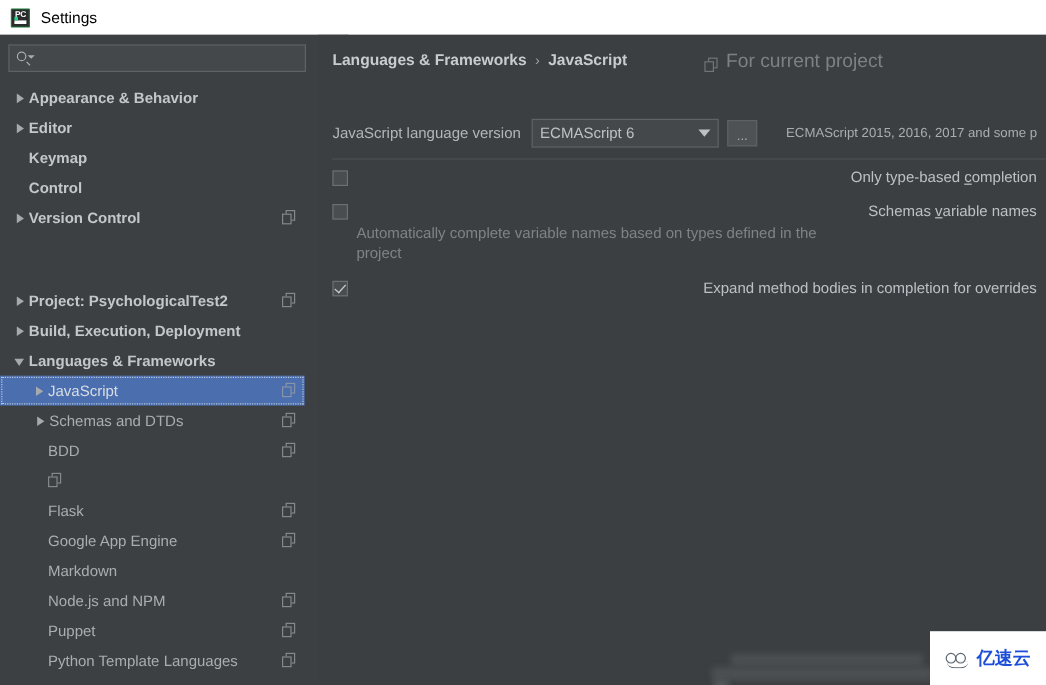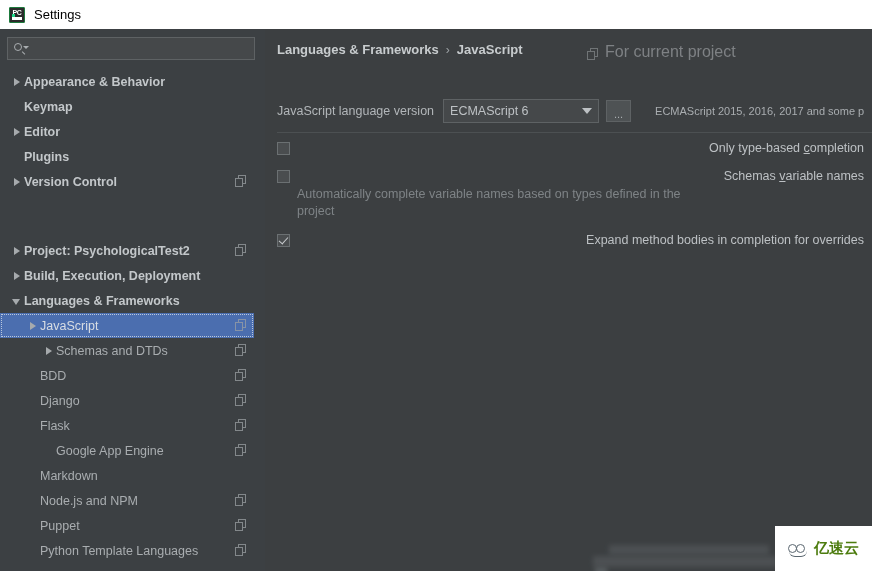--- a/index.html
+++ b/index.html
@@ -429,21 +429,21 @@
   .wm-logo .swoosh {
     position: absolute;
     left: 1px; top: 9px;
     width: 18px; height: 5px;
     border-bottom: 1.6px solid #5b6770;
     border-radius: 0 0 10px 10px;
   }
   .wm-text {
     font-size: 15px;
     font-weight: bold;
-    color: #4d7c0f;
+    color: #1d4ed8;
     font-family: Liberation Sans, sans-serif;
   }
   .wm-dots {
     position: absolute;
     right: 82px; bottom: 38px;
     width: 8px; height: 4px;
     color: #9aa0a4;
     font-size: 8px;
     line-height: 4px;
   }
@@ -472,30 +472,30 @@
       </div>
       <input class="search-input" type="text" placeholder="" style="">
     </div>
 
     <div class="tree" id="tree">
         <div class="tree-row bold" style="padding-left: 10px;">
           <span class="twisty right"></span>
           <span class="tree-label">Appearance &amp; Behavior</span>
         </div>
         <div class="tree-row bold" style="padding-left: 10px;">
-          <span class="twisty "></span>
-          <span class="tree-label">Keymap</span>
-        </div>
-        <div class="tree-row bold" style="padding-left: 10px;">
           <span class="twisty right"></span>
           <span class="tree-label">Editor</span>
         </div>
         <div class="tree-row bold" style="padding-left: 10px;">
           <span class="twisty "></span>
-          <span class="tree-label">Plugins</span>
+          <span class="tree-label">Keymap</span>
+        </div>
+        <div class="tree-row bold" style="padding-left: 10px;">
+          <span class="twisty "></span>
+          <span class="tree-label">Control</span>
         </div>
         <div class="tree-row bold" style="padding-left: 10px;">
           <span class="twisty right"></span>
           <span class="tree-label">Version Control</span>
           <span class="copy-icon">
             <span class="back"></span>
             <span class="front"></span>
           </span>
         </div>
         <div class="tree-row bold" style="padding-left: 10px; margin-top: 44px;">
@@ -516,53 +516,52 @@
         </div>
         <div class="tree-row selected child" style="padding-left: 26px;">
           <div class="focus-ring"></div>
           <span class="twisty right"></span>
           <span class="tree-label">JavaScript</span>
           <span class="copy-icon">
             <span class="back"></span>
             <span class="front"></span>
           </span>
         </div>
-        <div class="tree-row child" style="padding-left: 42px;">
+        <div class="tree-row child" style="padding-left: 27px;">
           <span class="twisty right"></span>
           <span class="tree-label">Schemas and DTDs</span>
           <span class="copy-icon">
             <span class="back"></span>
             <span class="front"></span>
           </span>
         </div>
         <div class="tree-row child" style="padding-left: 26px;">
           <span class="twisty "></span>
           <span class="tree-label">BDD</span>
           <span class="copy-icon">
             <span class="back"></span>
             <span class="front"></span>
           </span>
         </div>
         <div class="tree-row child" style="padding-left: 26px;">
           <span class="twisty "></span>
-          <span class="tree-label">Django</span>
           <span class="copy-icon">
             <span class="back"></span>
             <span class="front"></span>
           </span>
         </div>
         <div class="tree-row child" style="padding-left: 26px;">
           <span class="twisty "></span>
           <span class="tree-label">Flask</span>
           <span class="copy-icon">
             <span class="back"></span>
             <span class="front"></span>
           </span>
         </div>
-        <div class="tree-row child" style="padding-left: 26px; gap: 16px;">
+        <div class="tree-row child" style="padding-left: 26px;">
           <span class="twisty "></span>
           <span class="tree-label">Google App Engine</span>
           <span class="copy-icon">
             <span class="back"></span>
             <span class="front"></span>
           </span>
         </div>
         <div class="tree-row child" style="padding-left: 26px;">
           <span class="twisty "></span>
           <span class="tree-label">Markdown</span>

